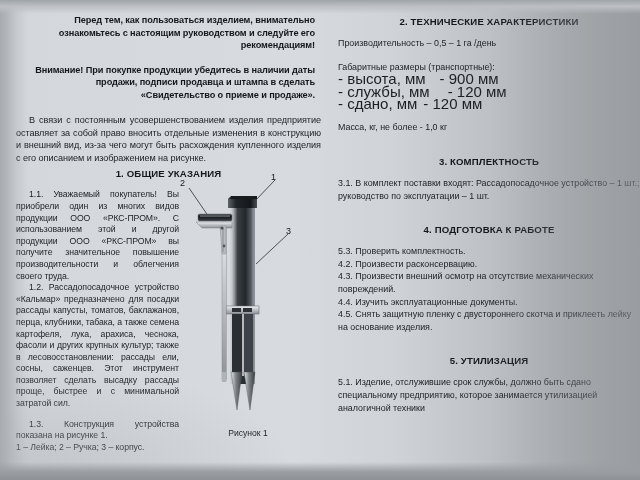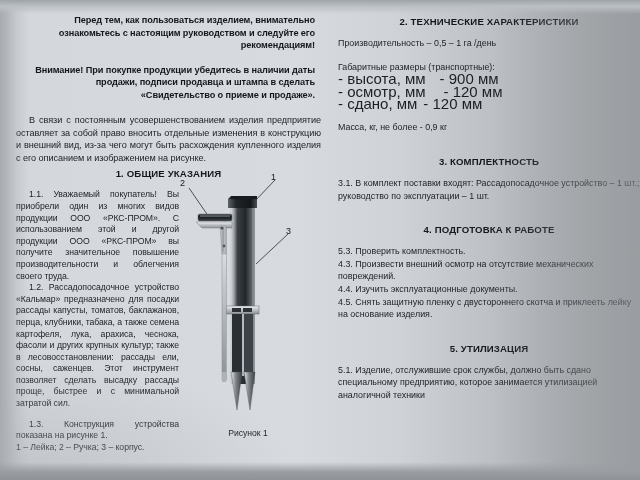--- a/index.html
+++ b/index.html
@@ -270,33 +270,34 @@
   <div class="col" id="col-right">
 
     <div class="heading" style="margin-top:2px">2. ТЕХНИЧЕСКИЕ ХАРАКТЕРИСТИКИ</div>
 
     <p class="rp gap-s">Производительность – 0,5 – 1 га /день</p>
 
     <p class="rp gap">Габаритные размеры (транспортные):</p>
 
     <div class="spec-row"><span>- высота, мм</span><span style="display:inline-block;width:14px"></span><span>- 900 мм</span></div>
 
-    <div class="spec-row"><span>- осмотр, мм</span><span style="display:inline-block;width:18px"></span><span>- 120 мм</span></div>
+    <div class="spec-row"><span>- службы, мм</span><span style="display:inline-block;width:18px"></span><span>- 120 мм</span></div>
 
     <div class="spec-row"><span>- сдано, мм</span><span style="display:inline-block;width:6px"></span><span>- 120 мм</span></div>
 
-    <p class="rp gap">Масса, кг, не более - 0,9 кг</p>
+    <p class="rp gap">Масса, кг, не более - 1,0 кг</p>
 
     <div class="heading" style="margin-top:22px">3. КОМПЛЕКТНОСТЬ</div>
 
     <p class="rp wrap gap-s">3.1. В комплект поставки входят: Рассадопосадочное устройство – 1 шт.; руководство по эксплуатации – 1 шт.</p>
 
     <div class="heading" style="margin-top:22px">4. ПОДГОТОВКА К РАБОТЕ</div>
 
     <p class="rp gap-s">5.3. Проверить комплектность.</p>
+    <p class="rp">4.2. Произвести расконсервацию.</p>
     <p class="rp wrap">4.3. Произвести внешний осмотр на отсутствие механических повреждений.</p>
     <p class="rp">4.4. Изучить эксплуатационные документы.</p>
     <p class="rp wrap">4.5. Снять защитную пленку с двустороннего скотча и приклееть лейку на основание изделия.</p>
 
     <div class="heading" style="margin-top:22px">5. УТИЛИЗАЦИЯ</div>
 
     <p class="rp wrap gap-s">5.1. Изделие, отслужившие срок службы, должно быть сдано специальному предприятию, которое занимается утилизацией аналогичной техники</p>
   </div>
 
   <div class="gutter"></div>

